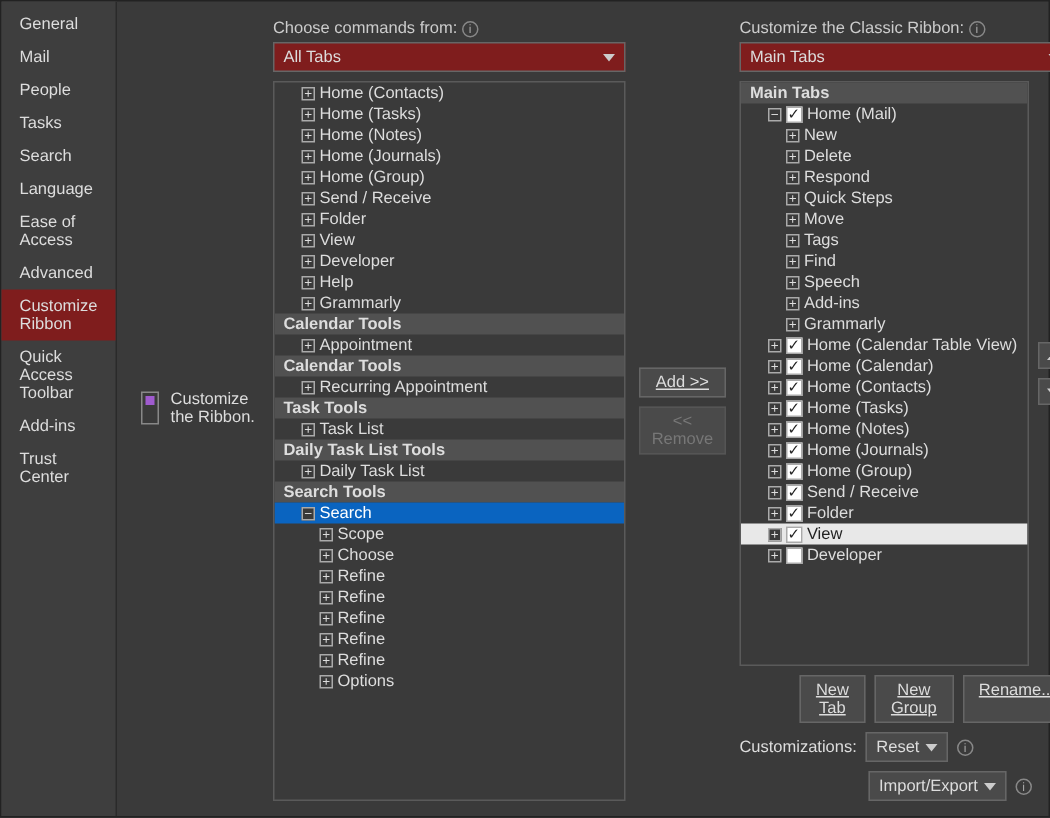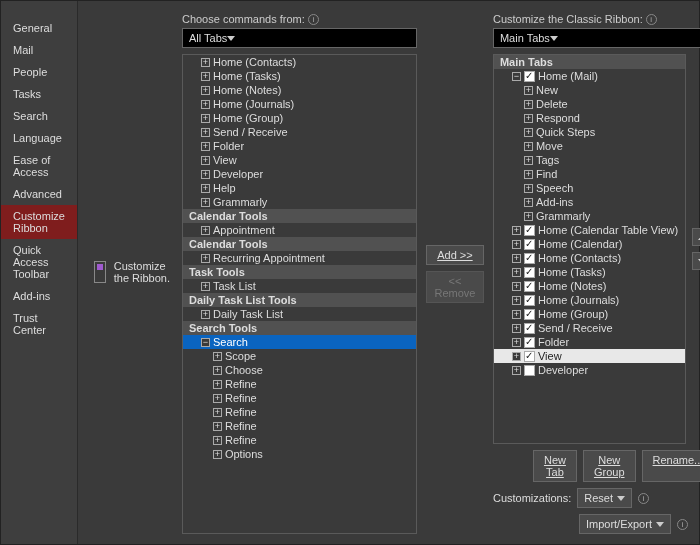--- a/index.html
+++ b/index.html
@@ -1,33 +1,33 @@
 <!DOCTYPE html>
 <html><head>
 <meta charset="utf-8">
 <style>
 * { box-sizing: border-box; margin: 0; padding: 0; font-family: "Segoe UI", Arial, sans-serif; font-size: 11px; }
 body { background: #2b2b2b; color: #ddd; width: 700px; height: 545px; overflow: hidden; }
 .win { display: flex; width: 700px; height: 545px; background: #3a3a3a; border: 1px solid #222; }
-.nav { width: 155px; background: #3e3e3e; border-right: 1px solid #2a2a2a; padding-top: 16px; }
+.nav { width: 155px; background: #3e3e3e; border-right: 1px solid #2a2a2a; padding-top: 4px; }
 .nav-item { padding: 5px 12px; cursor: pointer; color: #ddd; }
 .nav-item.sel { background: #7f1d1d; }
 .main { flex: 1; padding: 12px 16px 10px 16px; display: flex; flex-direction: row; gap: 8px; position: relative; }
 .hdr { display: flex; align-items: center; gap: 8px; margin-bottom: 4px; }
 .ribbon-icon { width: 20px; height: 22px; border: 1px solid #888; background: #3a3a3a; position: relative; }
 .ribbon-icon::before { content: ""; position: absolute; top: 2px; left: 2px; width: 6px; height: 6px; background: #a05bcf; }
 .cols { display: flex; gap: 8px; flex: 1; min-height: 0; }
 .col { display: flex; flex-direction: column; min-width: 0; }
 .col.left { width: 235px; }
 .col.mid { width: 60px; align-items: center; justify-content: center; gap: 6px; }
 .col.right { flex: 1; }
 .col.arrows { width: 24px; align-items: center; justify-content: center; gap: 6px; }
 .lbl { color: #ccc; margin-bottom: 3px; display: flex; align-items: center; gap: 3px; }
 .info { display:inline-block; width:11px; height:11px; border-radius:50%; border:1px solid #888; font-size:8px; text-align:center; line-height:9px; color:#aaa; }
-.combo { background: #000000; border: 1px solid #666; padding: 3px 6px; color: #ddd; display: flex; justify-content: flex-start; align-items: center; cursor: pointer; margin-bottom: 6px; }
+.combo { background: #7f1d1d; border: 1px solid #666; padding: 3px 6px; color: #ddd; display: flex; justify-content: space-between; align-items: center; cursor: pointer; margin-bottom: 6px; }
 .tri { width: 0; height: 0; border-left: 4px solid transparent; border-right: 4px solid transparent; border-top: 5px solid #ccc; }
 .list { flex: 1; background: #3a3a3a; border: 1px solid #5a5a5a; overflow-y: scroll; overflow-x: hidden; }
 .list::-webkit-scrollbar { width: 14px; }
 .list::-webkit-scrollbar-track { background: #4a4a4a; }
 .list::-webkit-scrollbar-thumb { background: #6a6a6a; border: 1px solid #555; }
 .list::-webkit-scrollbar-button { background: #5a5a5a; height: 14px; border: 1px solid #444; }
 .li { padding: 1px 2px 1px 6px; display: flex; align-items: center; gap: 3px; white-space: nowrap; cursor: pointer; }
 .li.grp { background: #515151; font-weight: 600; }
 .li.sel { background: #0a64c0; color: #fff; }
 .ind1 { padding-left: 18px; }

